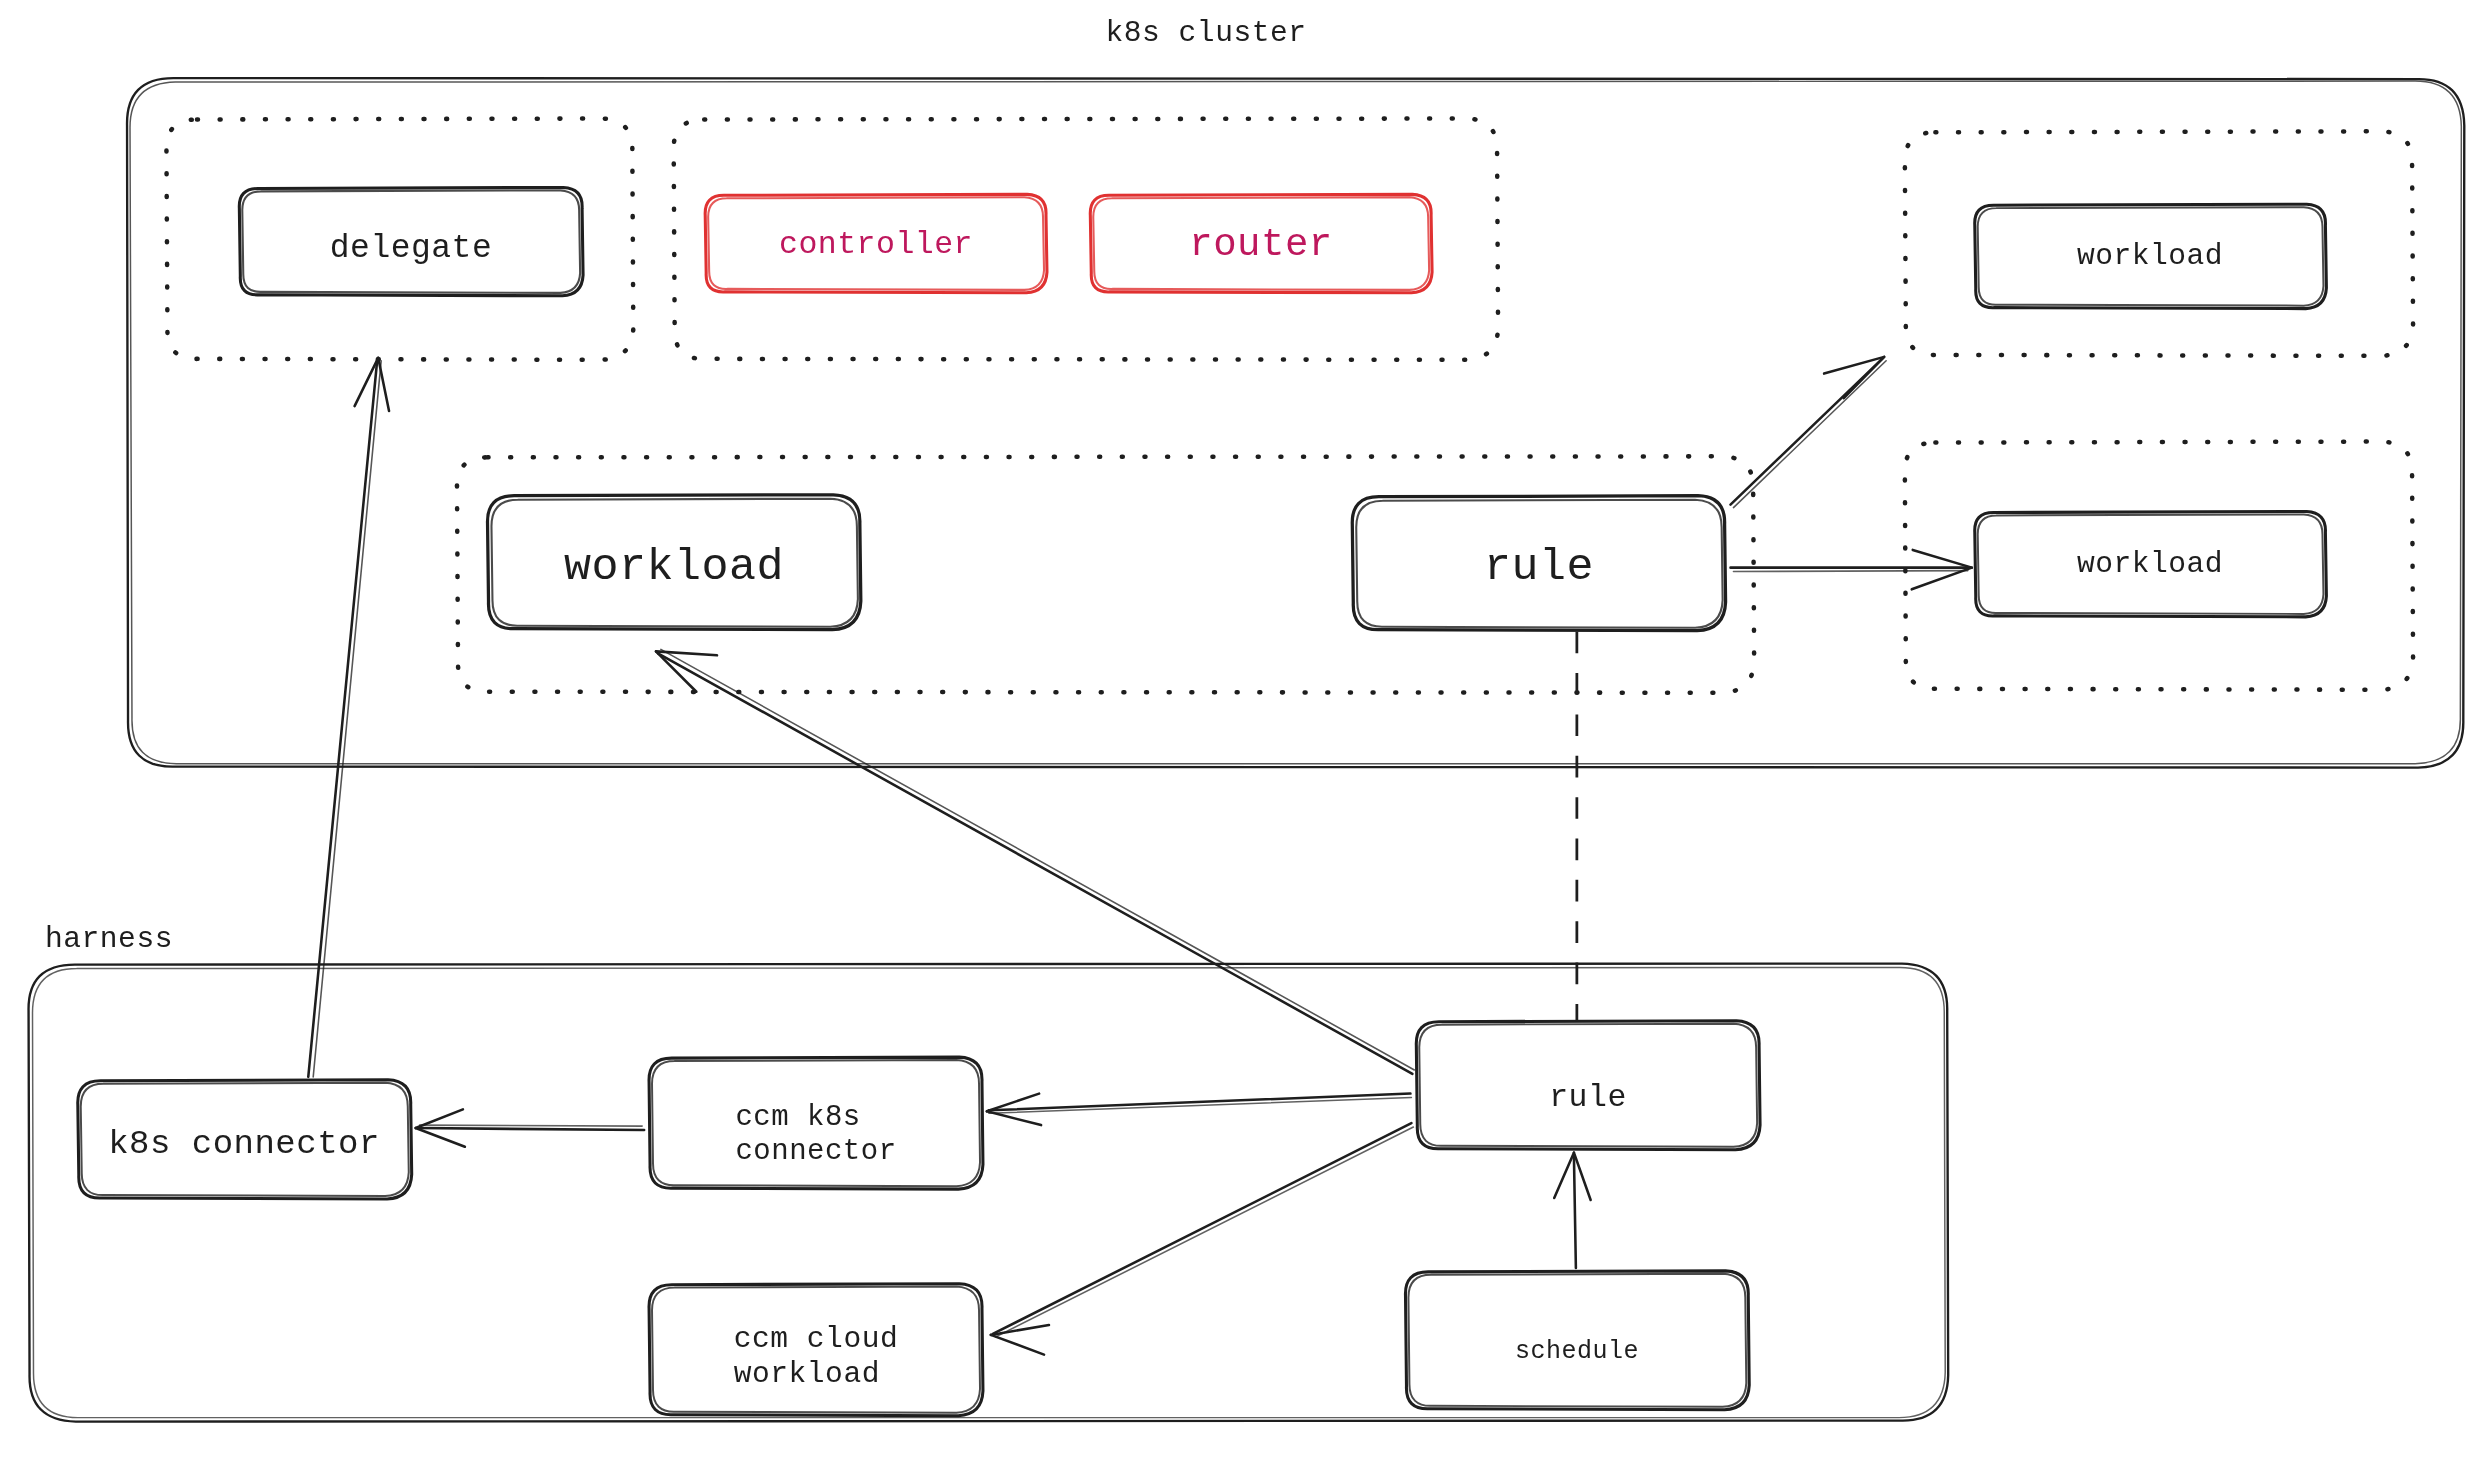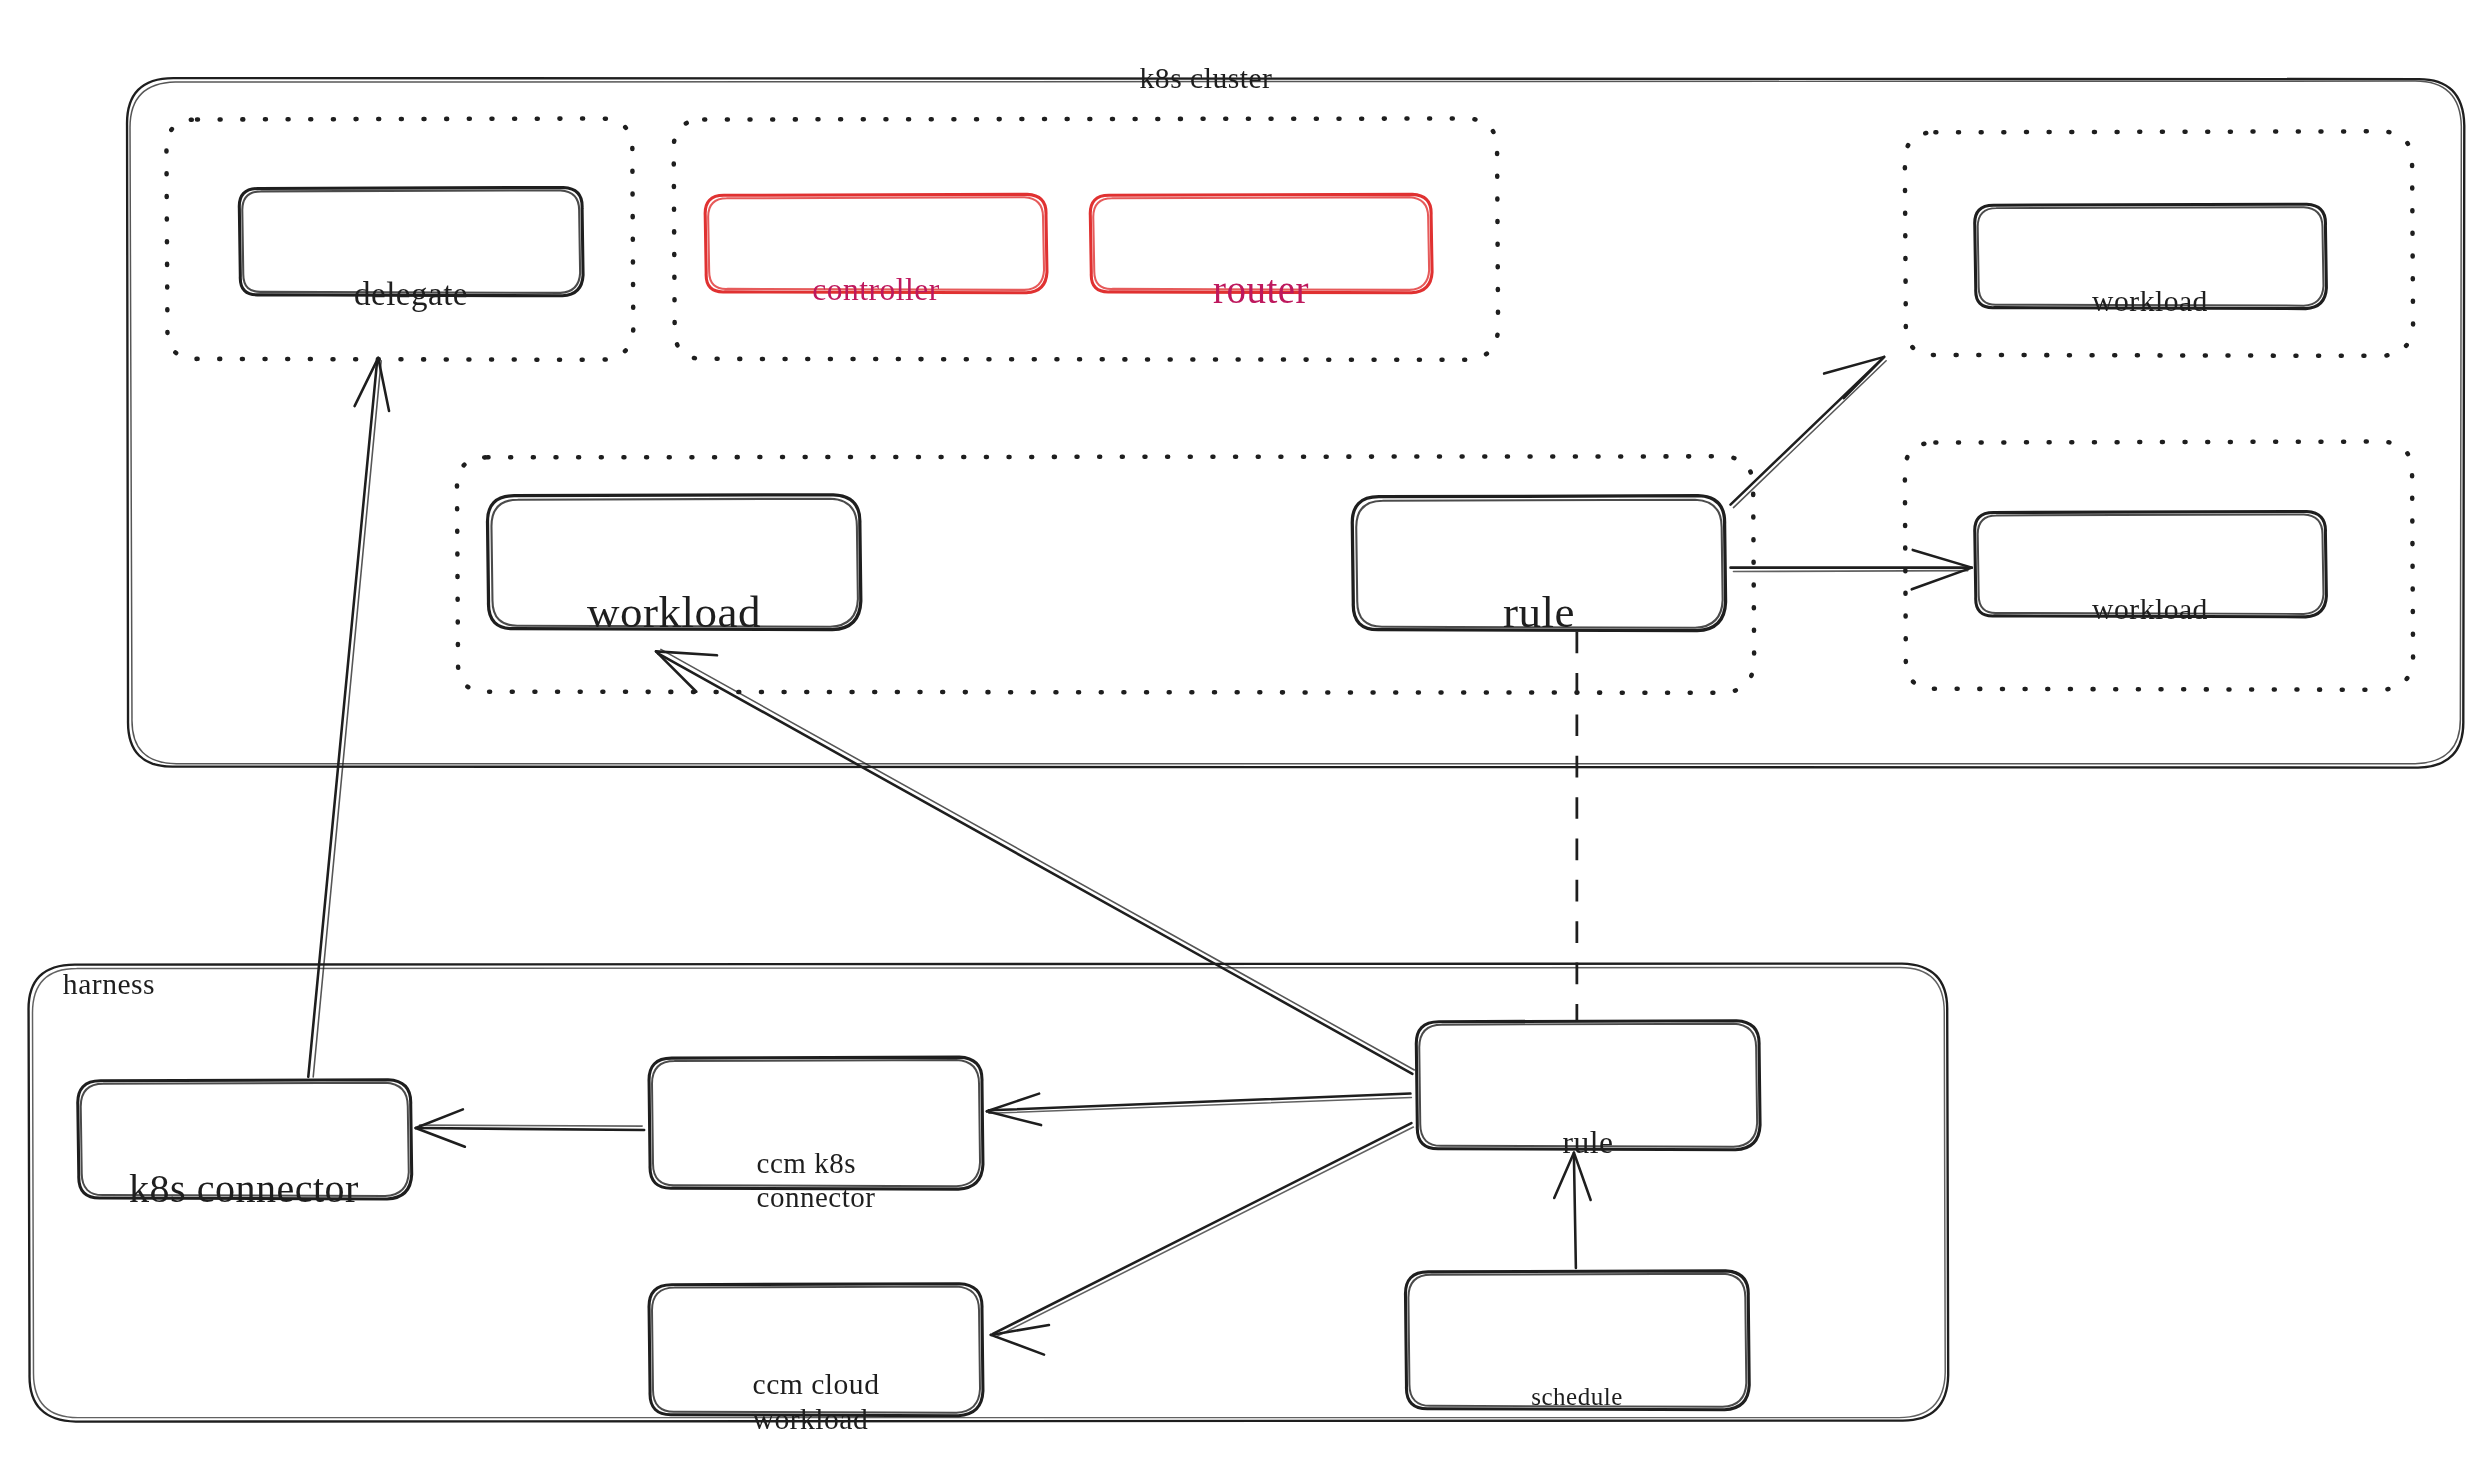--- a/index.html
+++ b/index.html
@@ -21,25 +21,24 @@
   #sketch {
     position: absolute;
     left: 0;
     top: 0;
     width: 2483px;
     height: 1480px;
   }
   .lbl {
     position: absolute;
     color: #1e1e1e;
-    font-family: Liberation Serif, serif;
+    font-family: Liberation Mono, monospace;
     white-space: nowrap;
     pointer-events: none;
     letter-spacing: 0.5px;
-    margin-top: 45px;
   }
   .node-label {
     transform: translate(-50%, -50%);
     text-align: left;
     line-height: 1.18;
   }
   .node-label.red { color: #be185d; }
   .grp-label { transform: translate(-50%, -50%); }
 </style>
 </head>
@@ -211,21 +210,21 @@
   <div class="lbl node-label red" style="left:1261px; top:245px; font-size:39px;">router</div>
 
   <div class="lbl node-label" style="left:2150px; top:256px; font-size:29.6px;">workload</div>
 
   <div class="lbl node-label" style="left:2150px; top:564px; font-size:29.6px;">workload</div>
 
   <div class="lbl node-label" style="left:674px; top:568px; font-size:45px;">workload</div>
 
   <div class="lbl node-label" style="left:1539px; top:568px; font-size:45px;">rule</div>
 
-  <div class="lbl node-label" style="left:244px; top:1144px; font-size:40px;">k8s connector</div>
+  <div class="lbl node-label" style="left:244px; top:1144px; font-size:34px;">k8s connector</div>
 
   <div class="lbl node-label" style="left:816px; top:1135px; font-size:29px; white-space:pre;">ccm k8s
 connector</div>
 
   <div class="lbl node-label" style="left:816px; top:1357px; font-size:29.6px; white-space:pre;">ccm cloud
 workload</div>
 
   <div class="lbl node-label" style="left:1588px; top:1098px; font-size:31.5px;">rule</div>
 
   <div class="lbl node-label" style="left:1577px; top:1352px; font-size:25px;">schedule</div>

